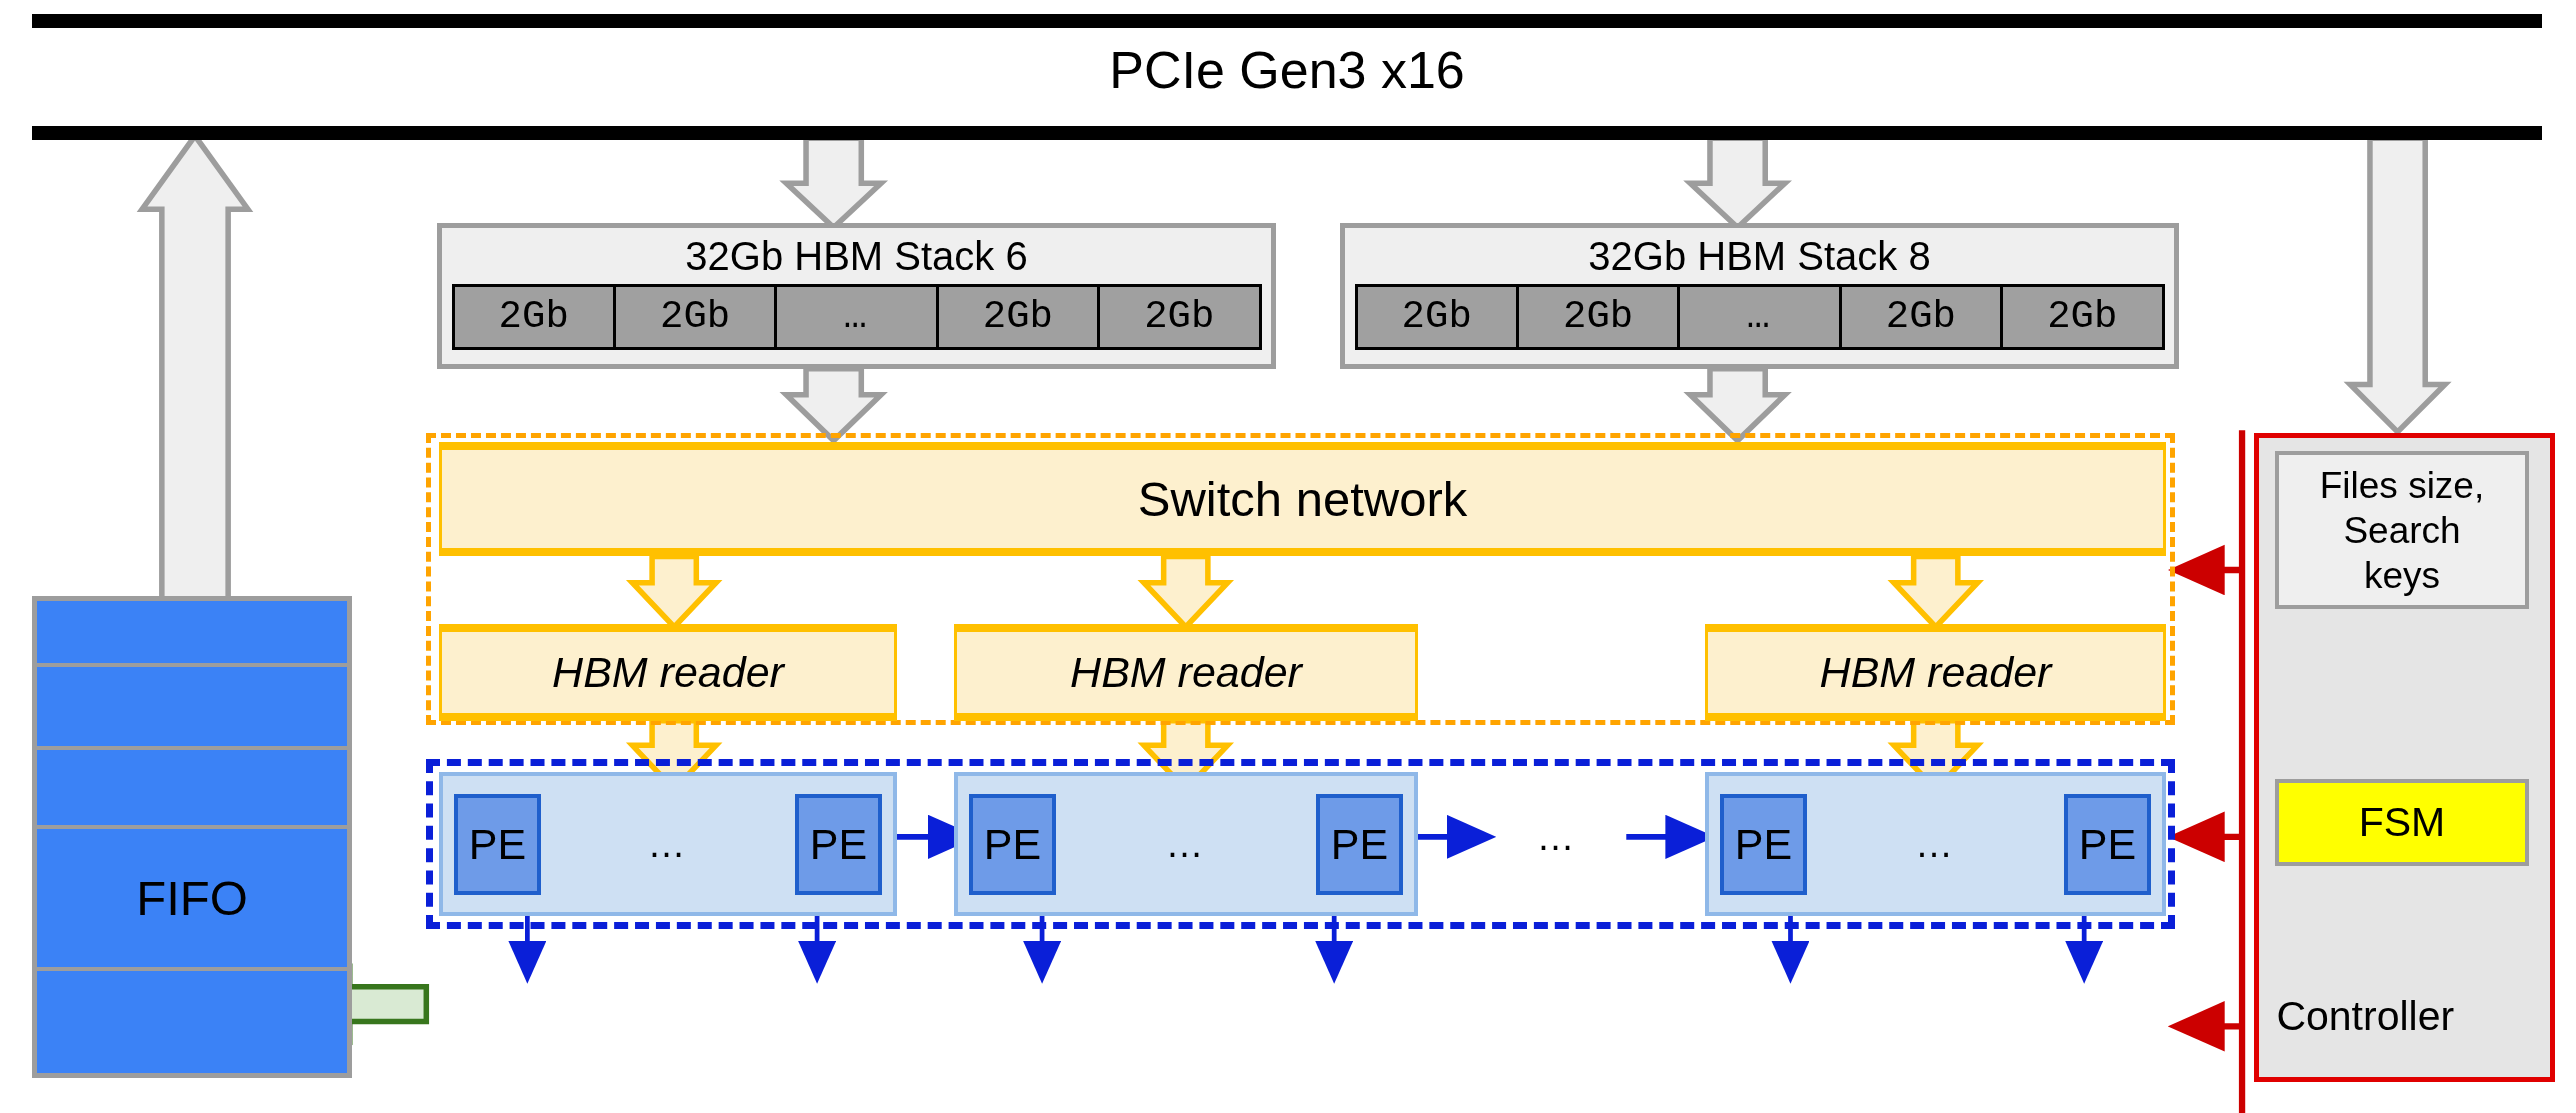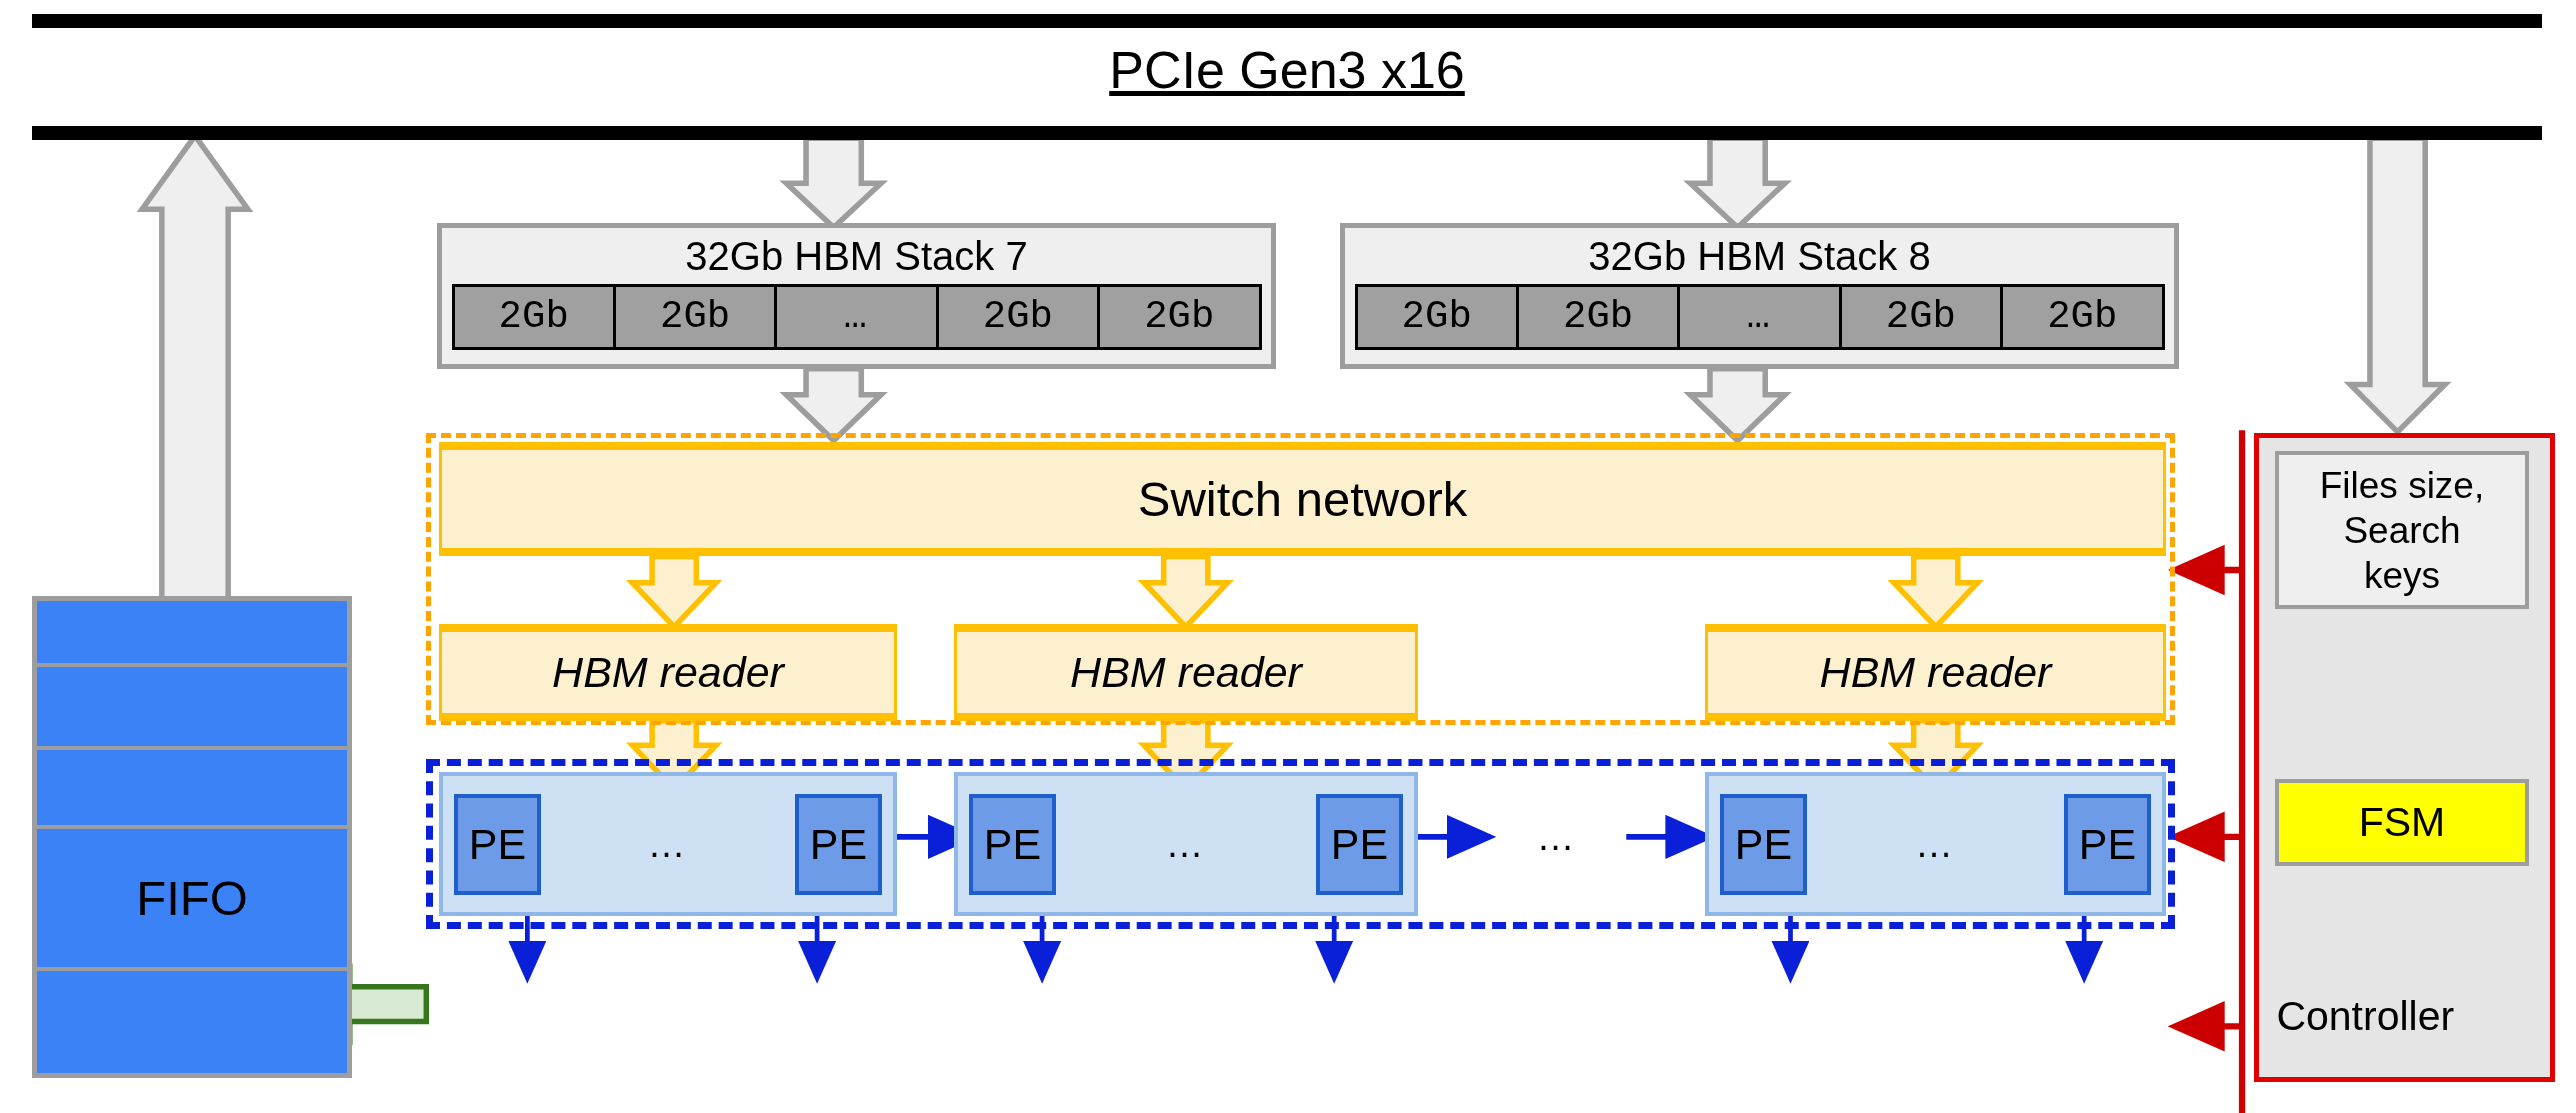--- a/index.html
+++ b/index.html
@@ -202,25 +202,25 @@
     </g>
     <g stroke="#CC0000" stroke-width="8" fill="none">
       <line x1="2840" y1="1060" x2="2758" y2="1060" marker-end="url(#redArrow)"></line>
     </g>
     <g stroke="#CC0000" stroke-width="8" fill="none">
       <line x1="2840" y1="1300" x2="2758" y2="1300" marker-end="url(#redArrow)"></line>
     </g>
   </svg>
 
   <div class="abs bus-bar" style="left:32px;top:14px;width:2510px;height:14px;"></div>
-  <div class="abs bus-title" style="left:32px;top:32px;width:2510px;height:75px;text-decoration:underline;">PCIe Gen3 x16</div>
+  <div class="abs bus-title" style="left:32px;top:32px;width:2510px;height:75px;">PCIe Gen3 x16</div>
   <div class="abs bus-bar" style="left:32px;top:126px;width:2510px;height:14px;"></div>
 
   <div class="abs hbm-stack" style="left:437px;top:223px;width:839px;height:146px;">
-    <div class="hbm-stack-title">32Gb HBM Stack 7</div>
+    <div class="hbm-stack-title">32Gb HBM Stack 6</div>
     <div class="hbm-cells">
       <div class="hbm-cell">2Gb</div>
       <div class="hbm-cell">2Gb</div>
       <div class="hbm-cell dots">…</div>
       <div class="hbm-cell">2Gb</div>
       <div class="hbm-cell">2Gb</div>
     </div>
   </div>
 
   <div class="abs hbm-stack" style="left:1340px;top:223px;width:839px;height:146px;">

